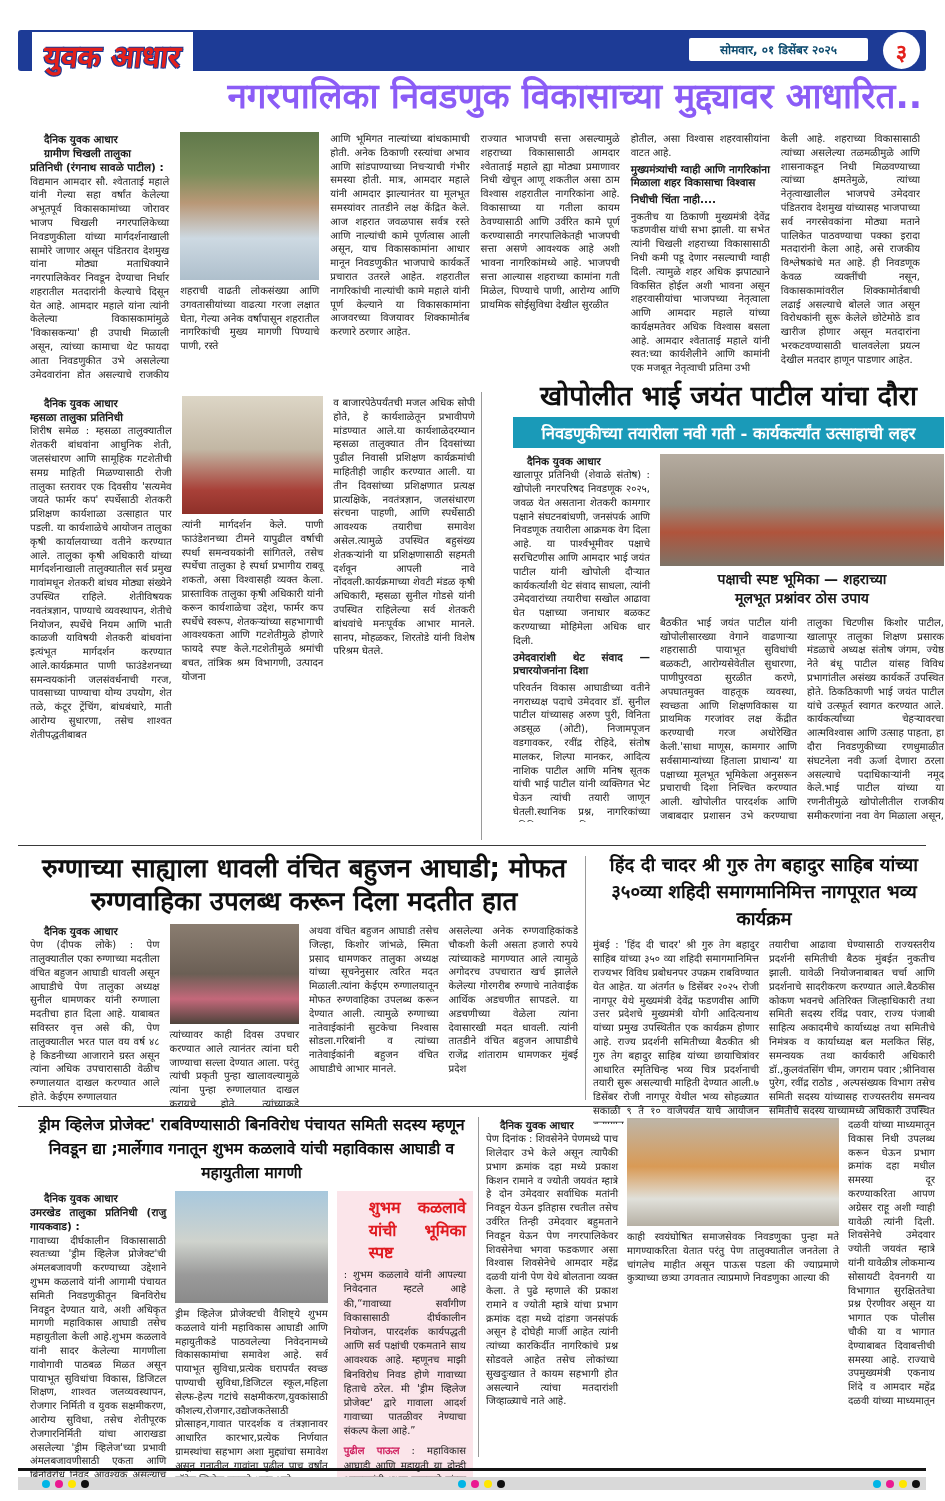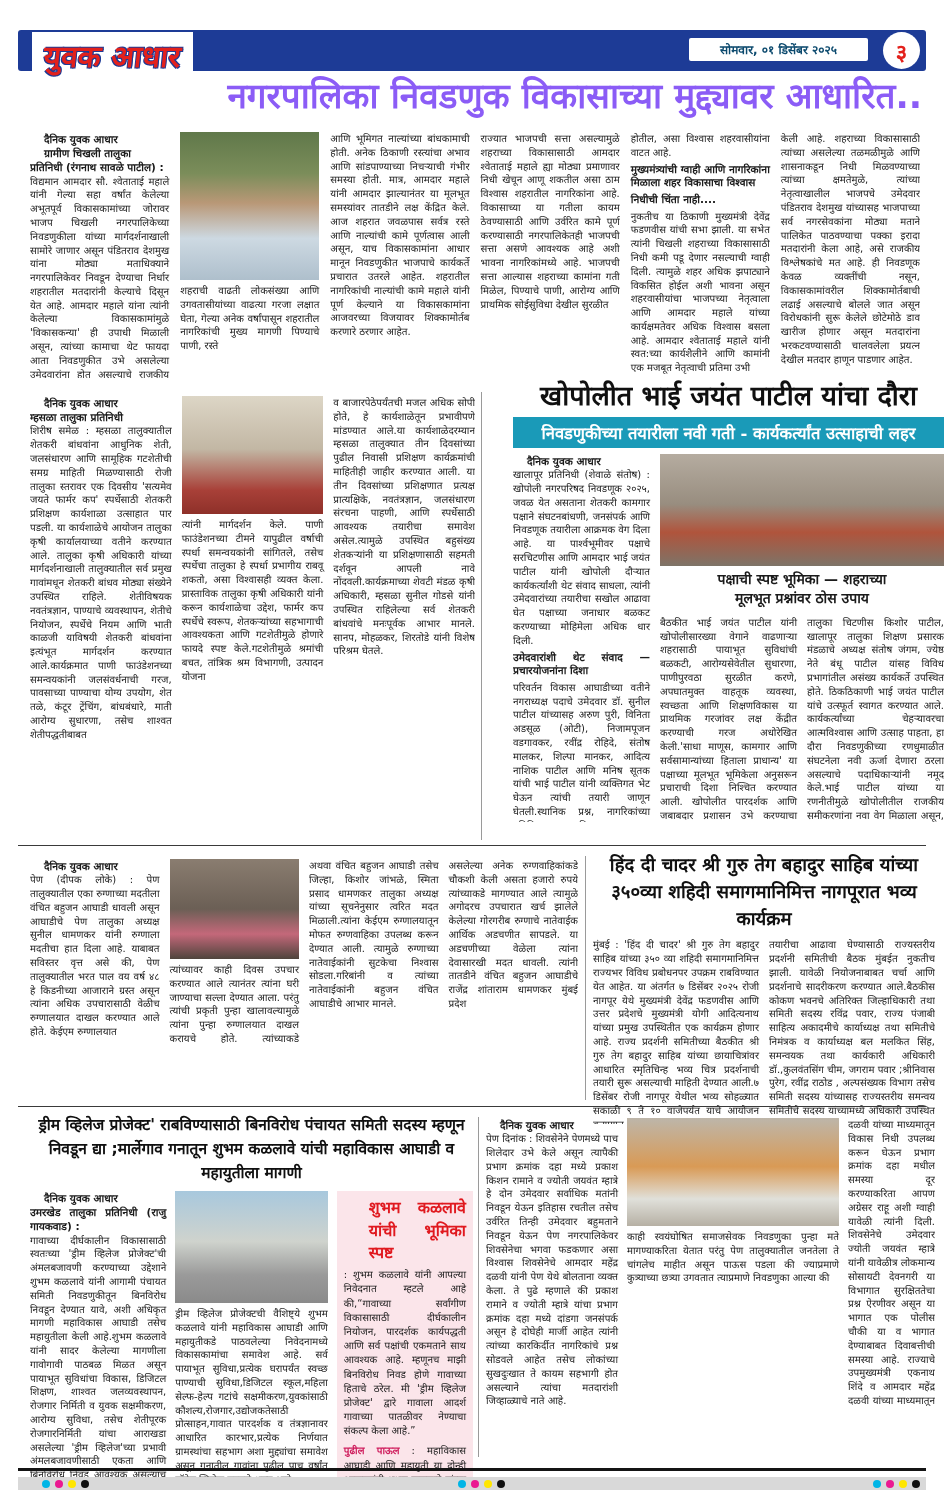--- a/index.html
+++ b/index.html
@@ -137,20 +137,21 @@
       <div>बैठकीत भाई जयंत पाटील यांनी खोपोलीसारख्या वेगाने वाढणाऱ्या शहरासाठी पायाभूत सुविधांची बळकटी, आरोग्यसेवेतील सुधारणा, पाणीपुरवठा सुरळीत करणे, अपघातमुक्त वाहतूक व्यवस्था, स्वच्छता आणि शिक्षणविकास या प्राथमिक गरजांवर लक्ष केंद्रीत करण्याची गरज अधोरेखित केली.'साधा माणूस, कामगार आणि सर्वसामान्यांच्या हिताला प्राधान्य' या पक्षाच्या मूलभूत भूमिकेला अनुसरून प्रचाराची दिशा निश्चित करण्यात आली. खोपोलीत पारदर्शक आणि जबाबदार प्रशासन उभे करण्याचा संकल्प त्यांनी व्यक्त केला.</div>
 
     </div>
     <div class="k-col3 bodytext">तालुका चिटणीस किशोर पाटील, खालापूर तालुका शिक्षण प्रसारक मंडळाचे अध्यक्ष संतोष जंगम, ज्येष्ठ नेते बंधू पाटील यांसह विविध प्रभागांतील असंख्य कार्यकर्ते उपस्थित होते. ठिकठिकाणी भाई जयंत पाटील यांचे उत्स्फूर्त स्वागत करण्यात आले. कार्यकर्त्यांच्या चेहऱ्यावरचा आत्मविश्वास आणि उत्साह पाहता, हा दौरा निवडणुकीच्या रणधुमाळीत संघटनेला नवी ऊर्जा देणारा ठरला असल्याचे पदाधिकाऱ्यांनी नमूद केले.भाई पाटील यांच्या या रणनीतीमुळे खोपोलीतील राजकीय समीकरणांना नवा वेग मिळाला असून, आगामी निवडणुकीत शेतकरी कामगार पक्ष अधिक ताकदीने उभा राहील, अशी अपेक्षा व्यक्त केली जात आहे.</div>
   </div>
 </div>
 
 <div class="abs hrule" style="left:18px;top:845px;width:908px;"></div>
 
 <div class="abs" style="left:30px;top:852px;width:548px;">
+  <div class="hl-black" style="font-size:26px;line-height:1.25;">रुग्णाच्या साह्याला धावली  वंचित बहुजन आघाडी; मोफत रुग्णवाहिका उपलब्ध करून दिला मदतीत हात</div>
   <div class="cols" style="margin-top:7px;height:184px;gap:10px;">
     <div class="col bodytext">
       <div class="byline ind">दैनिक युवक आधार</div>
       <div>पेण (दीपक लोके) : पेण तालुक्यातील एका रुग्णाच्या मदतीला वंचित बहुजन आघाडी धावली असून आघाडीचे पेण तालुका अध्यक्ष सुनील धामणकर यांनी रुग्णाला मदतीचा हात दिला आहे. याबाबत सविस्तर वृत्त असे की, पेण तालुक्यातील भरत पाल वय वर्ष ४८ हे किडनीच्या आजाराने ग्रस्त असून त्यांना अधिक उपचारासाठी वेळीच रुग्णालयात दाखल करण्यात आले होते. केईएम रुग्णालयात</div>
     </div>
     <div class="col bodytext">
       <div class="photo photo-vanchit"></div>
       <div>त्यांच्यावर काही दिवस उपचार करण्यात आले त्यानंतर त्यांना घरी जाण्याचा सल्ला देण्यात आला. परंतु त्यांची प्रकृती पुन्हा खालावल्यामुळे त्यांना पुन्हा रुग्णालयात दाखल करायचे होते. त्यांच्याकडे रुग्णवाहिकेसाठी पैसे नसल्याने प्रवास करणे शक्य नव्हते रुग्णालयाबाहेर</div>
     </div>
     <div class="col bodytext">अथवा वंचित बहुजन आघाडी तसेच जिल्हा, किशोर जांभळे, स्मिता प्रसाद धामणकर तालुका अध्यक्ष यांच्या सूचनेनुसार त्वरित मदत मिळाली.त्यांना केईएम रुग्णालयातून मोफत रुग्णवाहिका उपलब्ध करून देण्यात आली. त्यामुळे रुग्णाच्या नातेवाईकांनी सुटकेचा निश्वास सोडला.गरिबांनी व त्यांच्या नातेवाईकांनी बहुजन वंचित आघाडीचे आभार मानले.</div>

